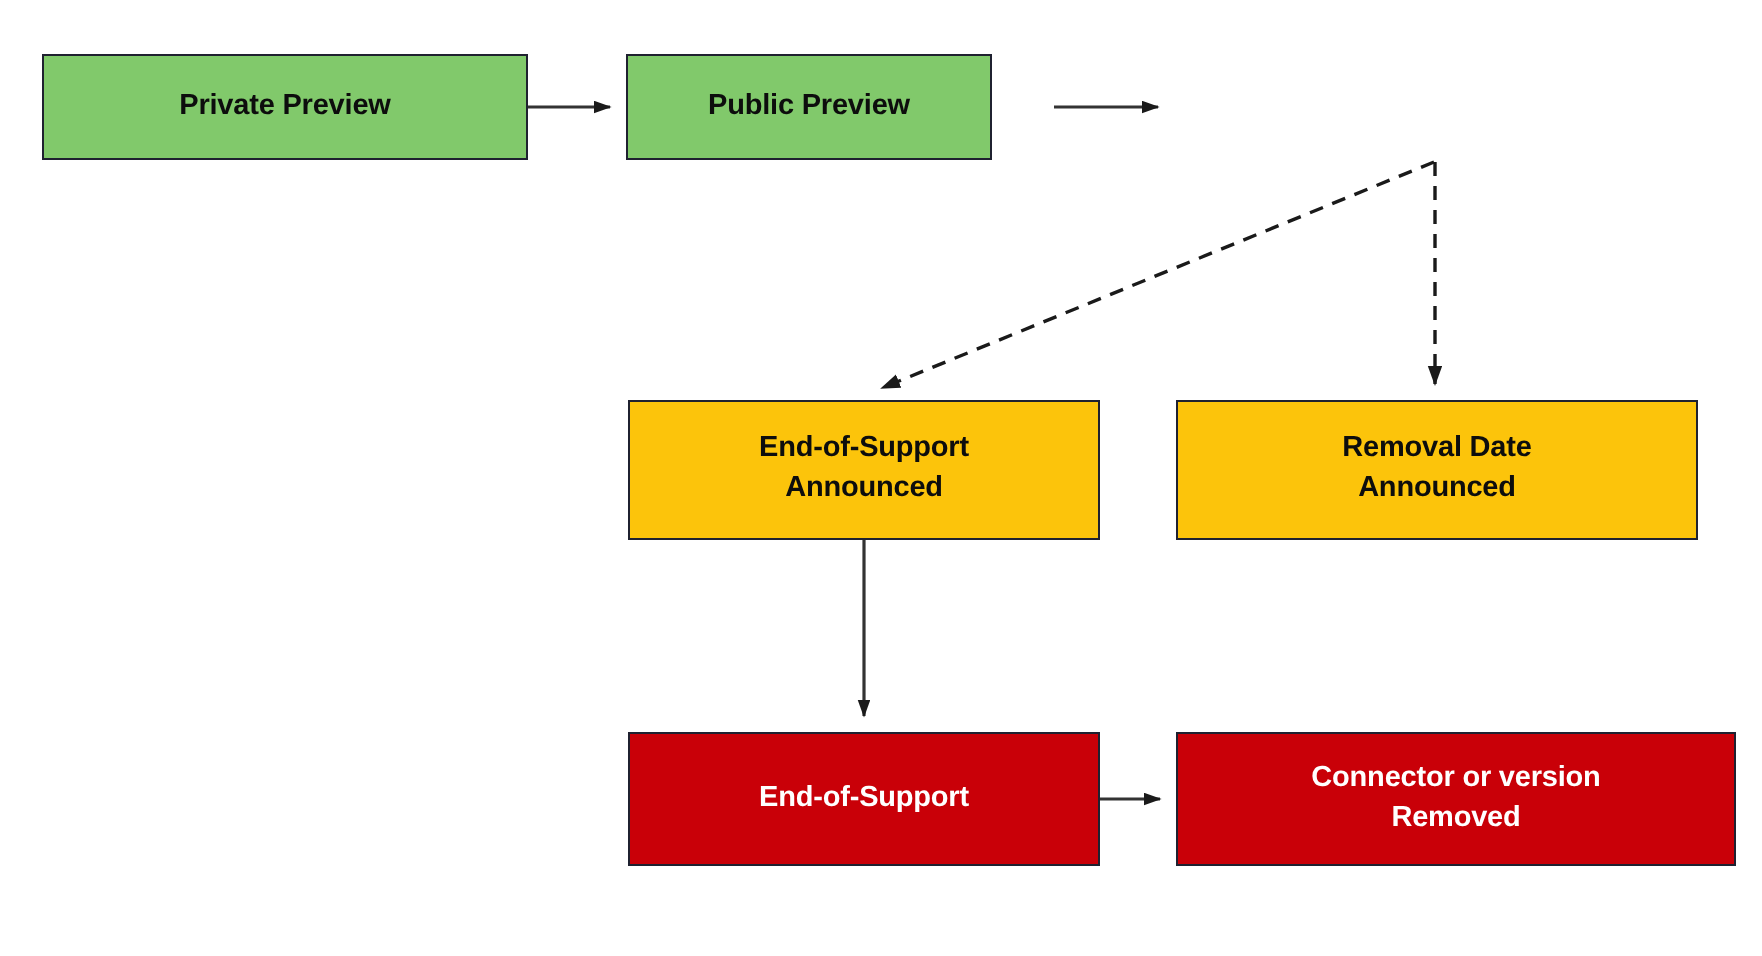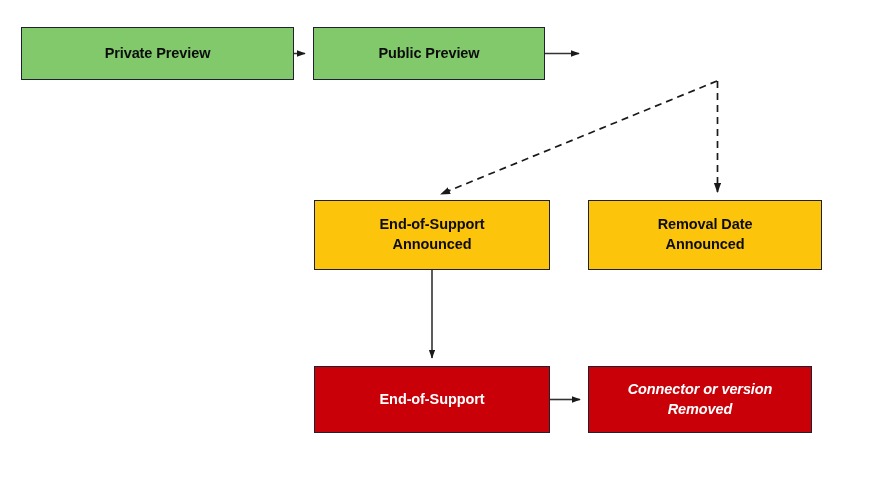--- a/index.html
+++ b/index.html
@@ -90,41 +90,41 @@
 
     <g>
       <line x1="432" y1="270" x2="432" y2="358" stroke="#333333" stroke-width="1.6" marker-end="url(#arrowSolid)"></line>
     </g>
 
     <g>
       <line x1="550" y1="399.5" x2="580" y2="399.5" stroke="#333333" stroke-width="1.6" marker-end="url(#arrowSolid)"></line>
     </g>
   </svg>
 
-  <div class="node node-green" id="node-0" style="left: 21px; top: 27px; width: 273px; height: 53px;">
+  <div class="node node-green" id="node-0" style="left: 21px; top: 27px; width: 243px; height: 53px;">
     <span class="node-label">Private Preview</span>
   </div>
 
-  <div class="node node-green" id="node-1" style="left: 313px; top: 27px; width: 232px; height: 53px;">
+  <div class="node node-green" id="node-1" style="left: 313px; top: 27px; width: 183px; height: 53px;">
     <span class="node-label">Public Preview</span>
   </div>
 
 
   <div class="node node-orange" id="node-3" style="left: 314px; top: 200px; width: 236px; height: 70px;">
     <span class="node-label">End-of-Support
 Announced</span>
   </div>
 
-  <div class="node node-orange" id="node-4" style="left: 588px; top: 200px; width: 234px; height: 70px;">
+  <div class="node node-orange" id="node-4" style="left: 588px; top: 200px; width: 261px; height: 70px;">
     <span class="node-label">Removal Date
 Announced</span>
   </div>
 
   <div class="node node-red" id="node-5" style="left: 314px; top: 366px; width: 236px; height: 67px;">
     <span class="node-label">End-of-Support</span>
   </div>
 
-  <div class="node node-red" id="node-6" style="left: 588px; top: 366px; width: 224px; height: 67px; font-style: italic;">
+  <div class="node node-red" id="node-6" style="left: 588px; top: 366px; width: 280px; height: 67px;">
     <span class="node-label">Connector or version
 Removed</span>
   </div>
 
 </div>
 
 </body></html>

